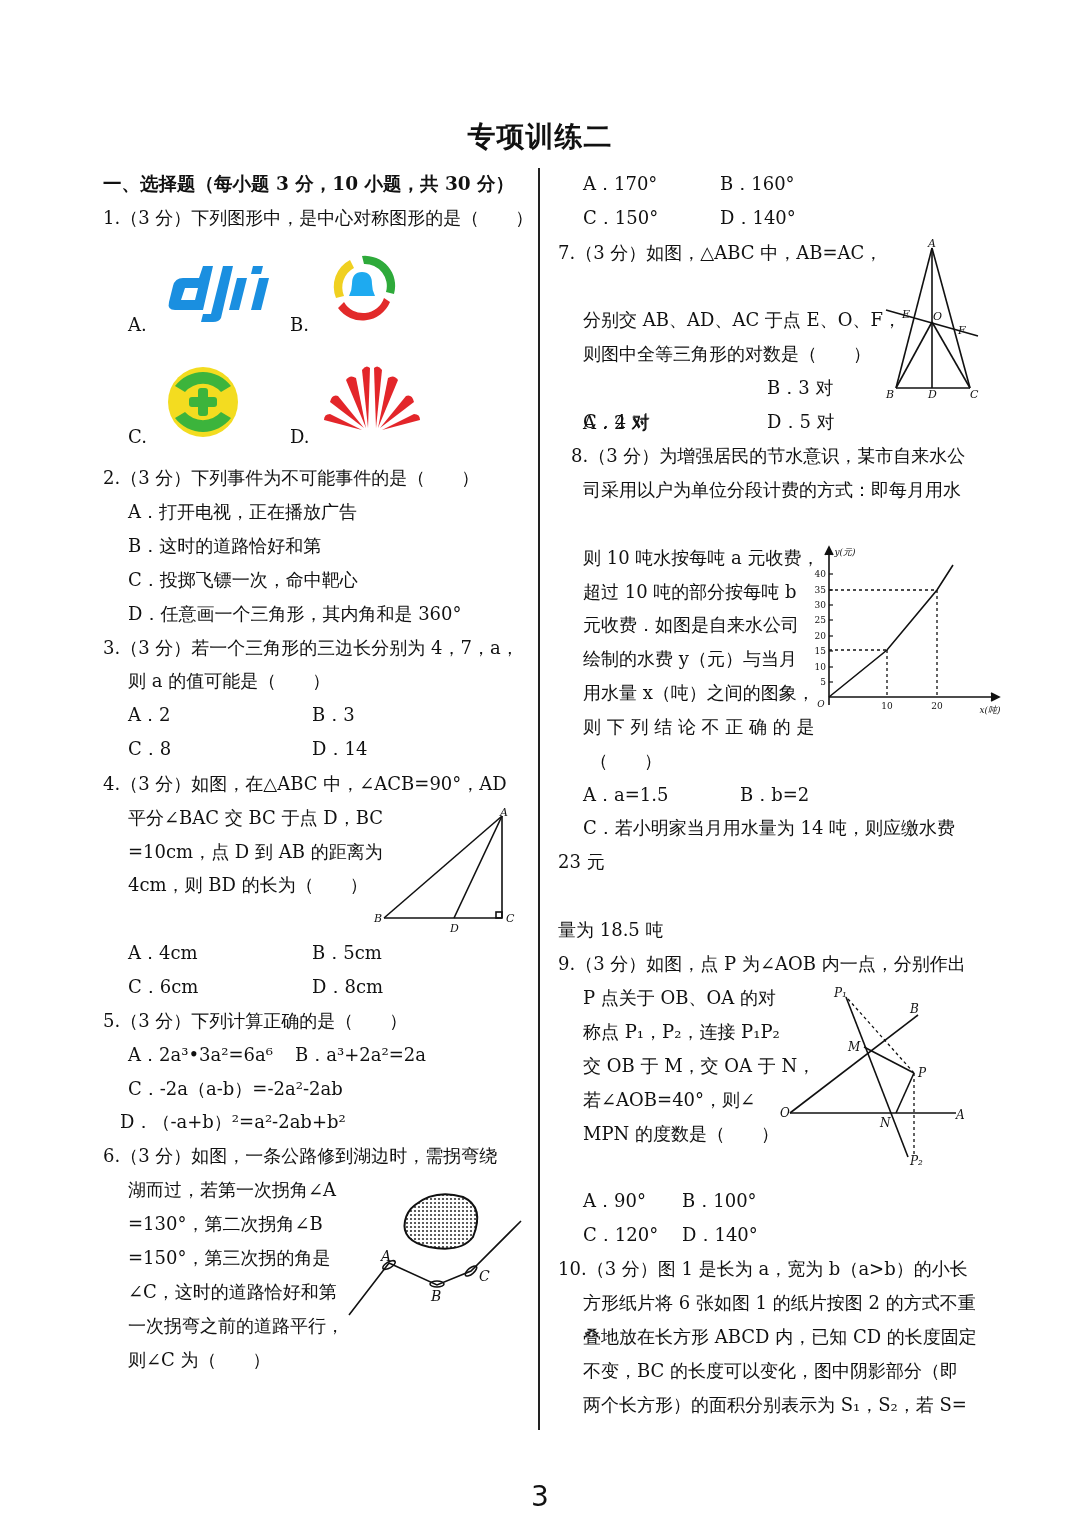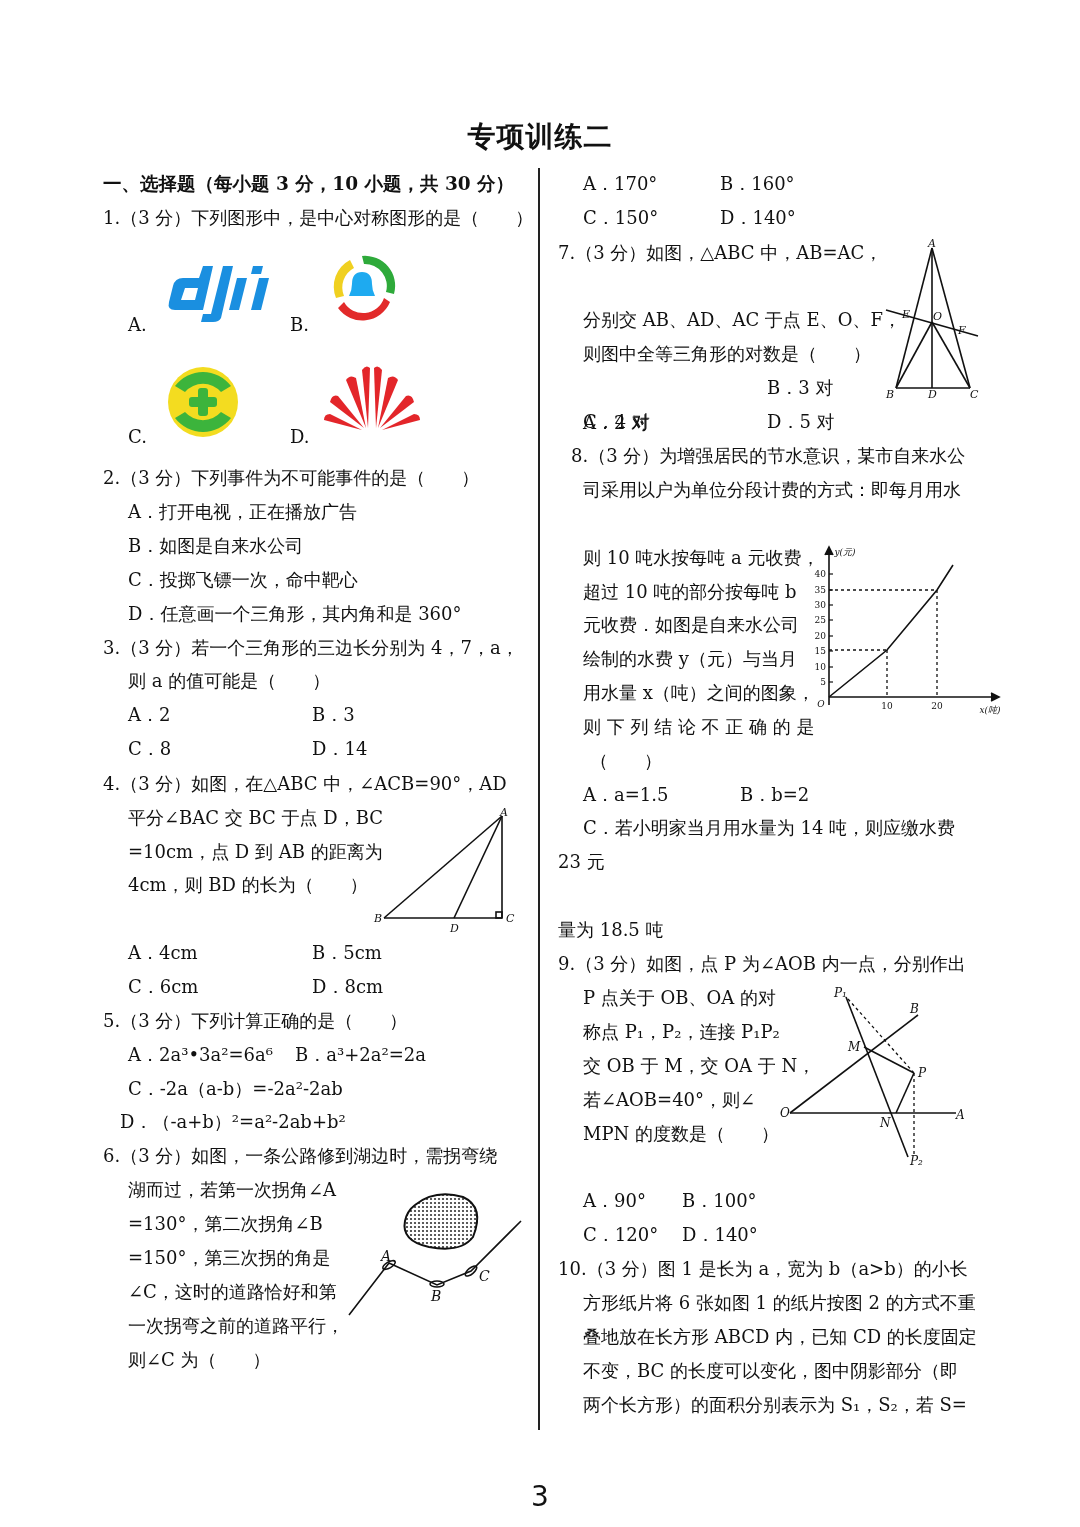--- a/index.html
+++ b/index.html
@@ -62,21 +62,21 @@
       <path d="M56 66 L76 18 Q72 12 66 16 Z"></path>
       <path d="M42 66 L8 40 Q10 32 16 34 Z"></path>
       <path d="M58 66 L92 40 Q90 32 84 34 Z"></path>
       <path d="M40 68 L2 58 Q2 52 8 52 Z"></path>
       <path d="M60 68 L98 58 Q98 52 92 52 Z"></path>
     </g>
   </svg>
 
   <div class="ln" style="left:103px;top:465px;">2.（3 分）下列事件为不可能事件的是（　　）</div>
   <div class="opt" style="left:128px;top:499px;">A．打开电视，正在播放广告</div>
-  <div class="opt" style="left:128px;top:533px;">B．如图是自来水公司</div>
+  <div class="opt" style="left:128px;top:533px;">B．这时的道路恰好和第</div>
   <div class="opt" style="left:128px;top:567px;">C．投掷飞镖一次，命中靶心</div>
   <div class="opt" style="left:128px;top:601px;">D．任意画一个三角形，其内角和是 360°</div>
 
   <div class="ln" style="left:103px;top:635px;">3.（3 分）若一个三角形的三边长分别为 4，7，a，</div>
   <div class="ln" style="left:128px;top:668px;">则 a 的值可能是（　　）</div>
   <div class="opt" style="left:128px;top:702px;">A．2</div>
   <div class="opt" style="left:312px;top:702px;">B．3</div>
   <div class="opt" style="left:128px;top:736px;">C．8</div>
   <div class="opt" style="left:312px;top:736px;">D．14</div>
 

